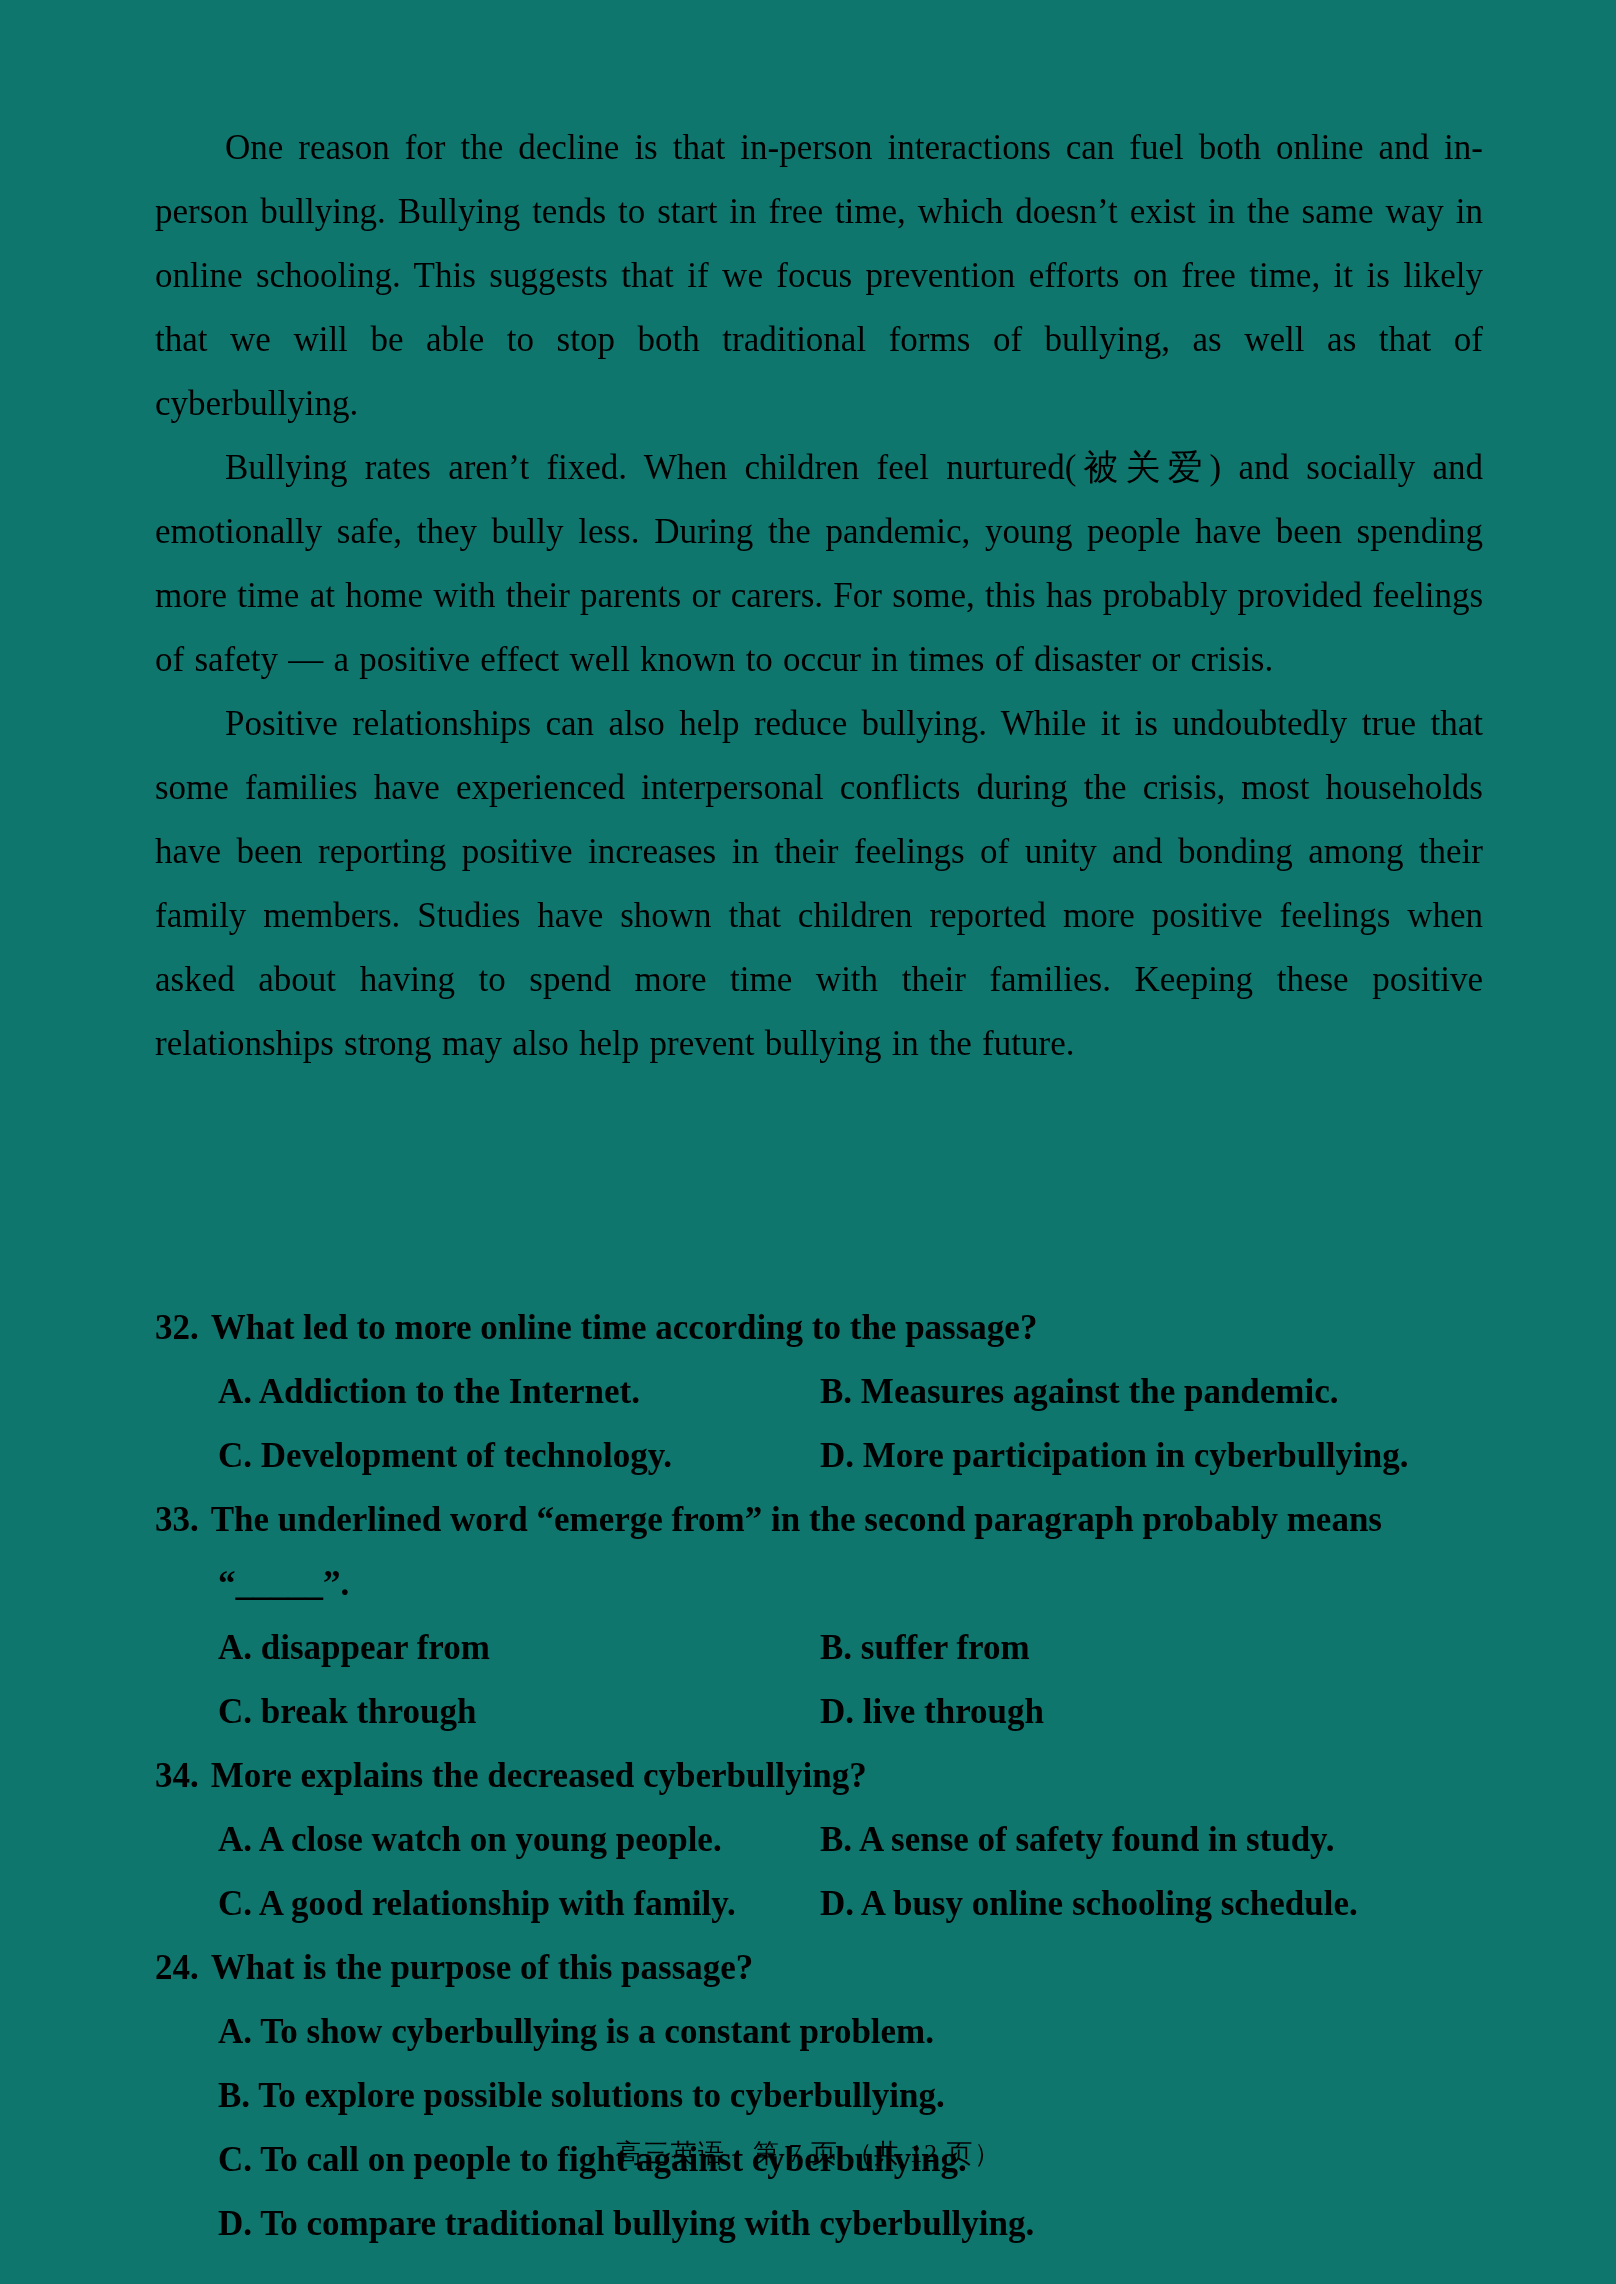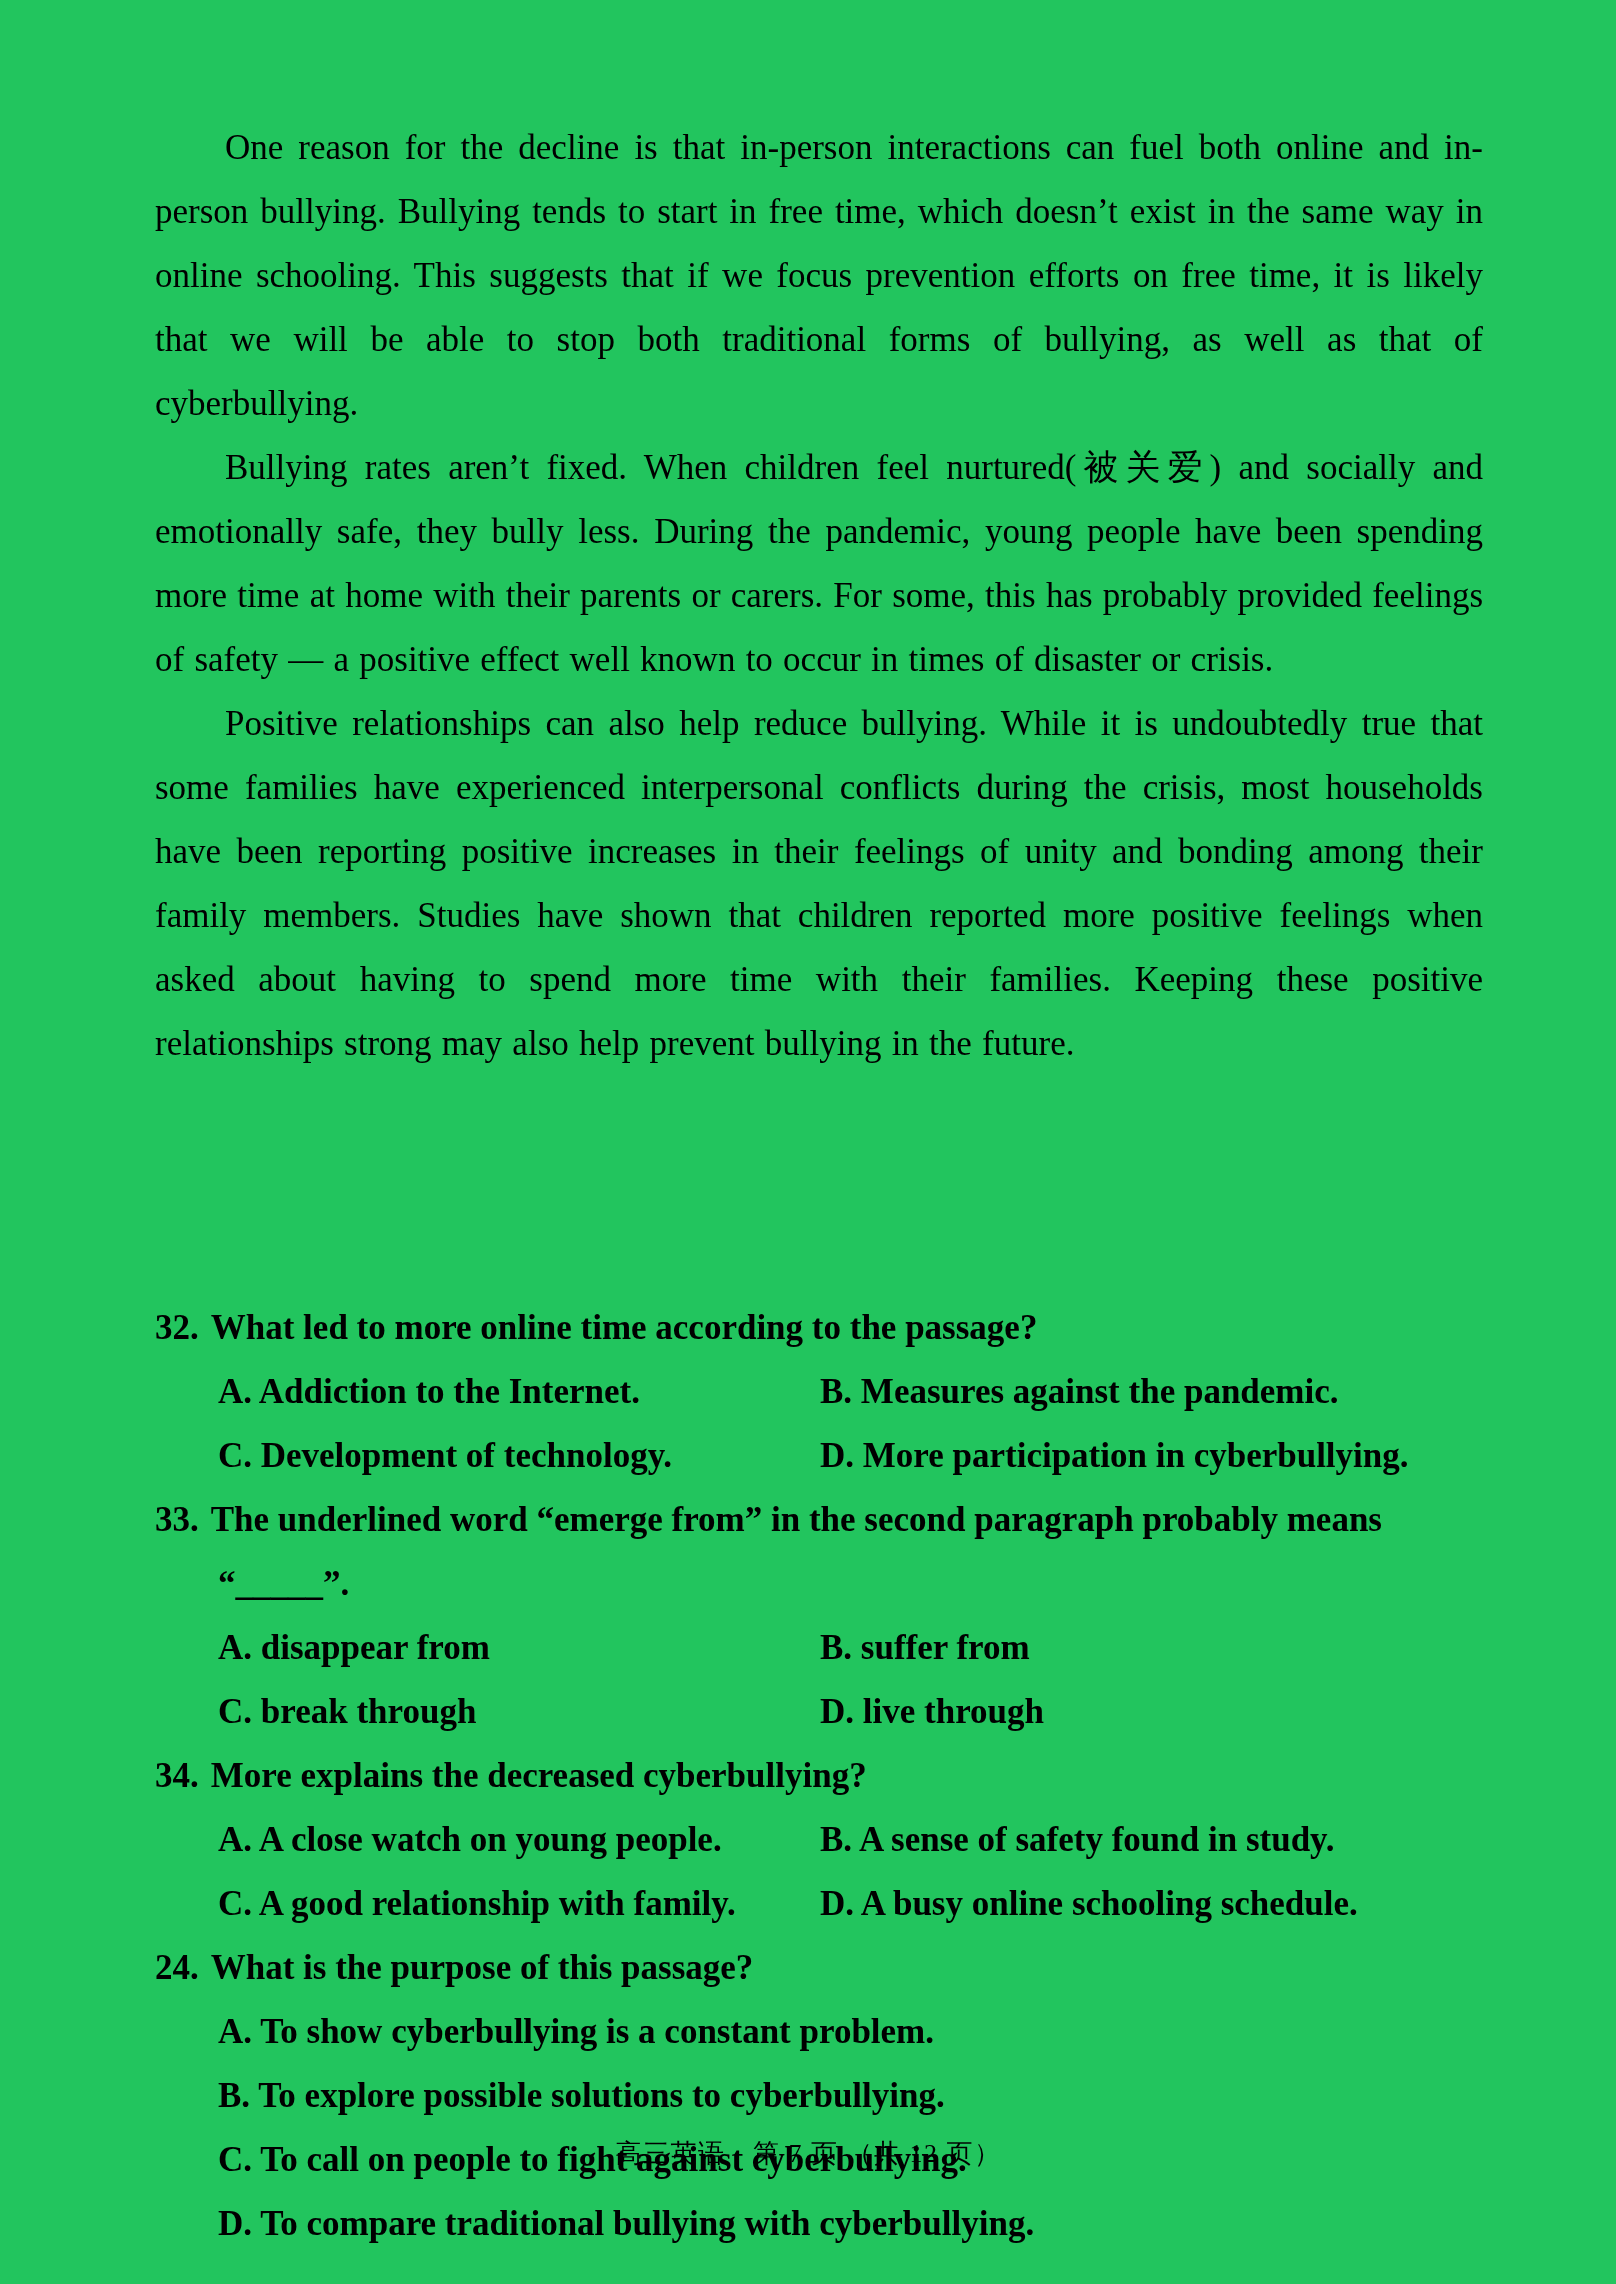--- a/index.html
+++ b/index.html
@@ -5,21 +5,21 @@
   * { box-sizing: border-box; }
   html, body {
     margin: 0;
     padding: 0;
     background: #ffffff;
   }
   .page {
     position: relative;
     width: 1617px;
     height: 2284px;
-    background: #22c55e;
+    background: #0f766e;
     color: #000000;
     font-family: "Liberation Serif", "DejaVu Serif", serif;
     overflow: hidden;
   }
   
   .passage {
     position: absolute;
     top: 0;
     left: 155px;
     width: 1328px;

